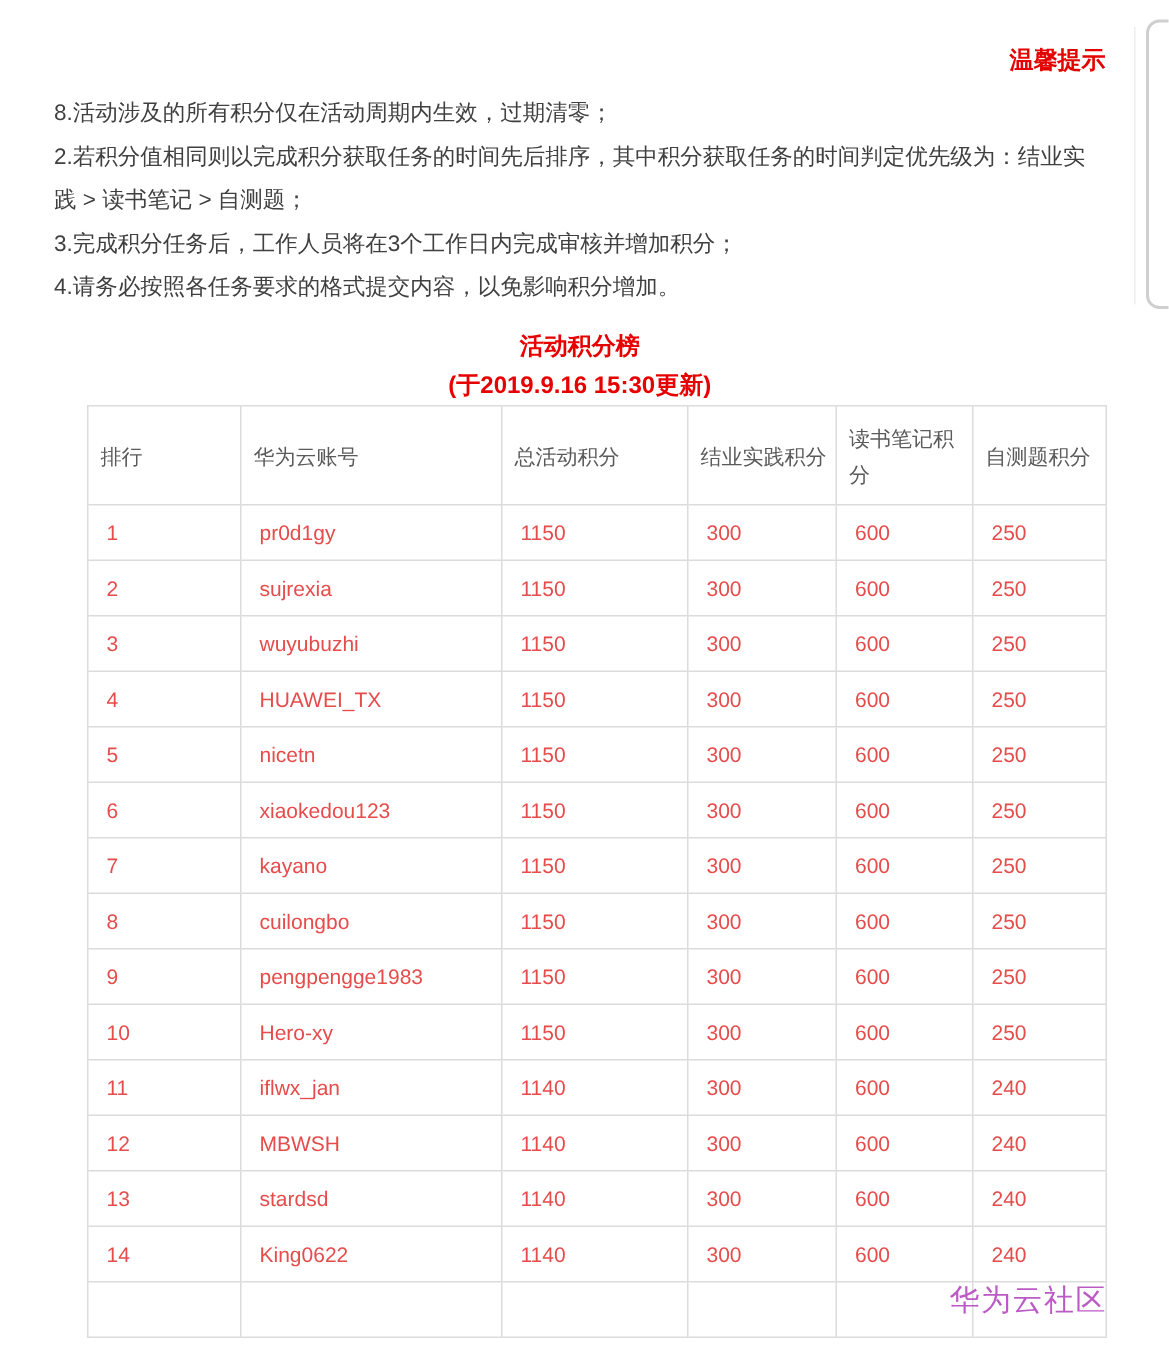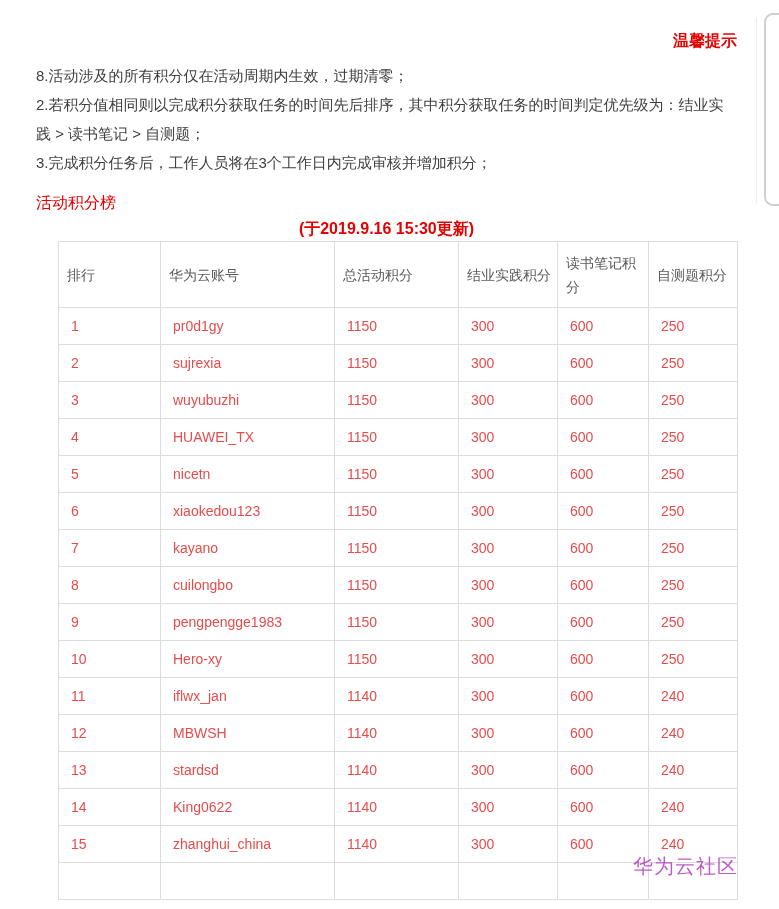--- a/index.html
+++ b/index.html
@@ -19,24 +19,24 @@
     color: #e60000;
     font-size: 16px;
     font-weight: bold;
     line-height: 20px;
   }
   .notes { margin-top: 10px; color: #404040; font-size: 15px; }
   .notes p { line-height: 29px; }
 
   .lb-title {
     margin-top: 16px;
-    text-align: left;
+    text-align: center;
     color: #e60000;
     font-size: 16px;
-    font-weight: normal;
+    font-weight: bold;
     line-height: 20px;
   }
   .lb-subtitle {
     margin-top: 6px;
     text-align: center;
     color: #e60000;
     font-size: 16px;
     font-weight: bold;
     line-height: 20px;
   }
@@ -104,20 +104,21 @@
 
 <div class="page">
   <div class="content">
 
     <div class="tips-title">温馨提示</div>
 
     <div class="notes">
       <p>8.活动涉及的所有积分仅在活动周期内生效，过期清零；</p>
       <p>2.若积分值相同则以完成积分获取任务的时间先后排序，其中积分获取任务的时间判定优先级为：结业实践 &gt; 读书笔记 &gt; 自测题；</p>
       <p>3.完成积分任务后，工作人员将在3个工作日内完成审核并增加积分；</p>
+      <p>4.请务必按照各任务要求的格式提交内容，以免影响积分增加。</p>
     </div>
 
     <div class="lb-title">活动积分榜</div>
     <div class="lb-subtitle">(于2019.9.16 15:30更新)</div>
 
     <table class="lb">
       <colgroup>
         <col style="width:102px">
         <col style="width:174px">
         <col style="width:124px">
@@ -242,28 +243,20 @@
           </tr>
           <tr>
             <td>14</td>
             <td>King0622</td>
             <td>1140</td>
             <td>300</td>
             <td>600</td>
             <td>240</td>
           </tr>
           <tr>
-            <td>15</td>
-            <td>zhanghui_china</td>
-            <td>1140</td>
-            <td>300</td>
-            <td>600</td>
-            <td>240</td>
-          </tr>
-          <tr>
             <td></td>
             <td></td>
             <td></td>
             <td></td>
             <td></td>
             <td></td>
           </tr>
         </tbody>
     </table>
   </div>

